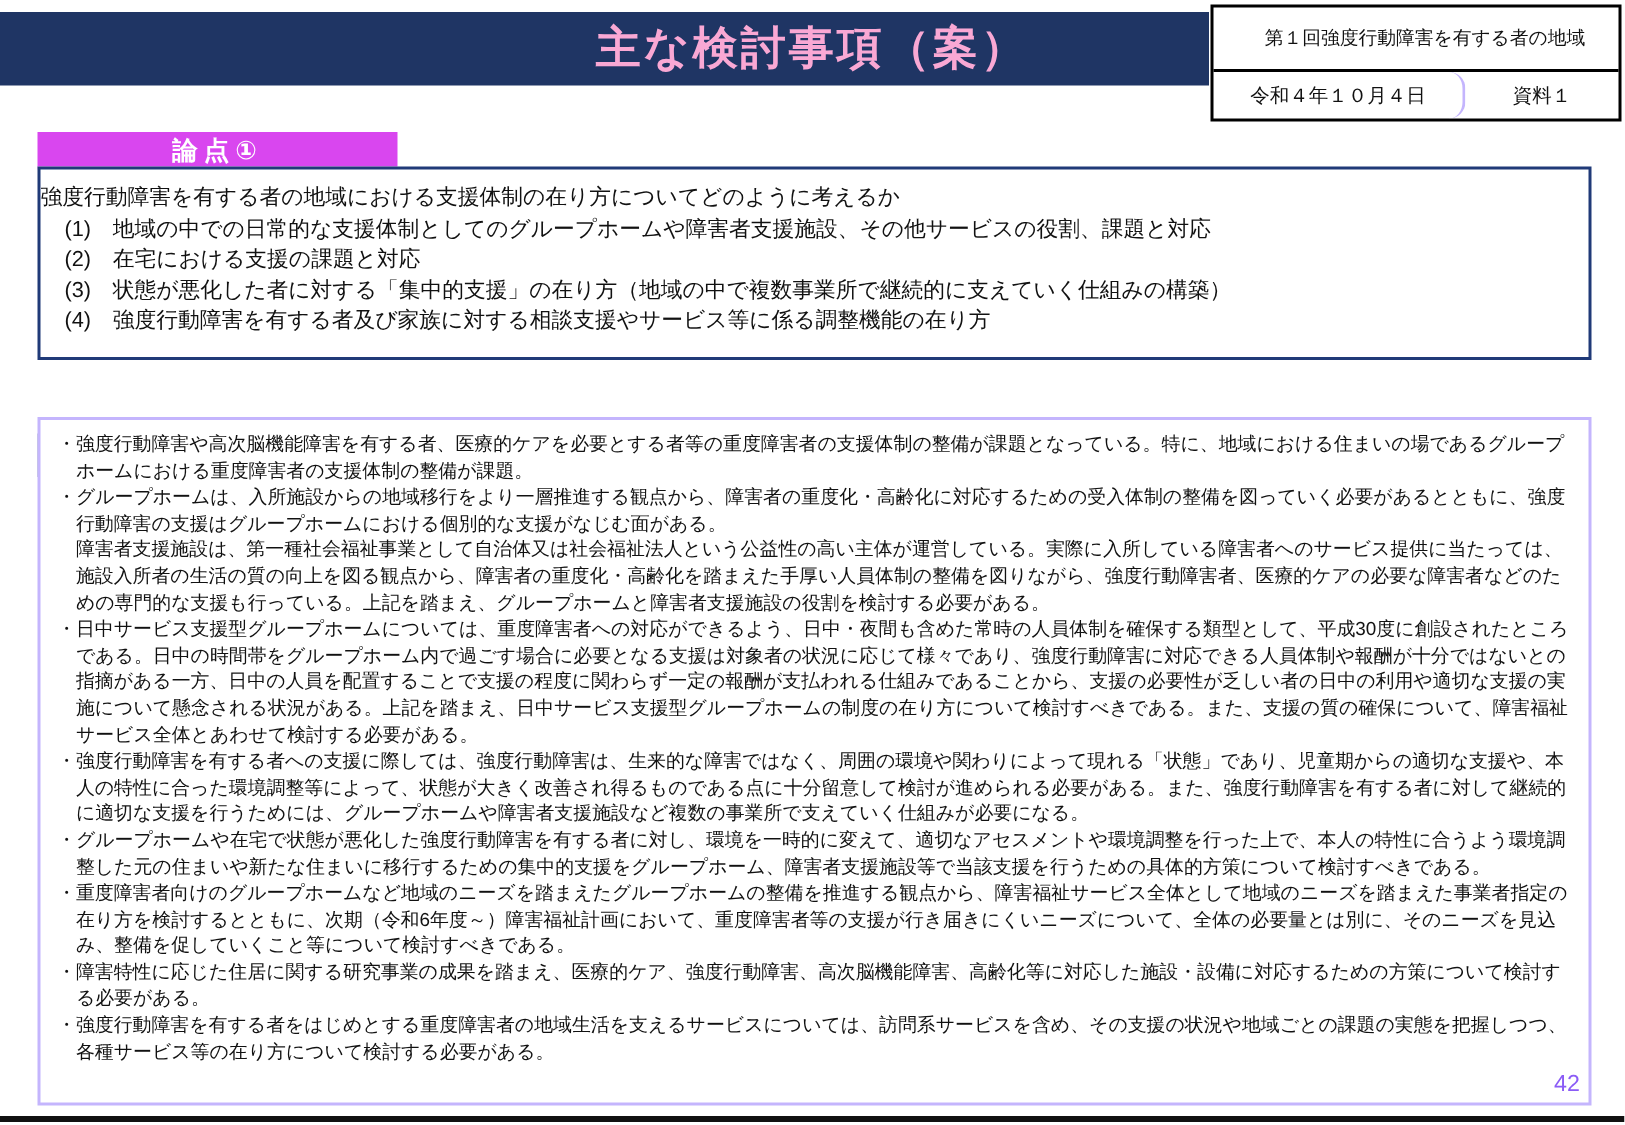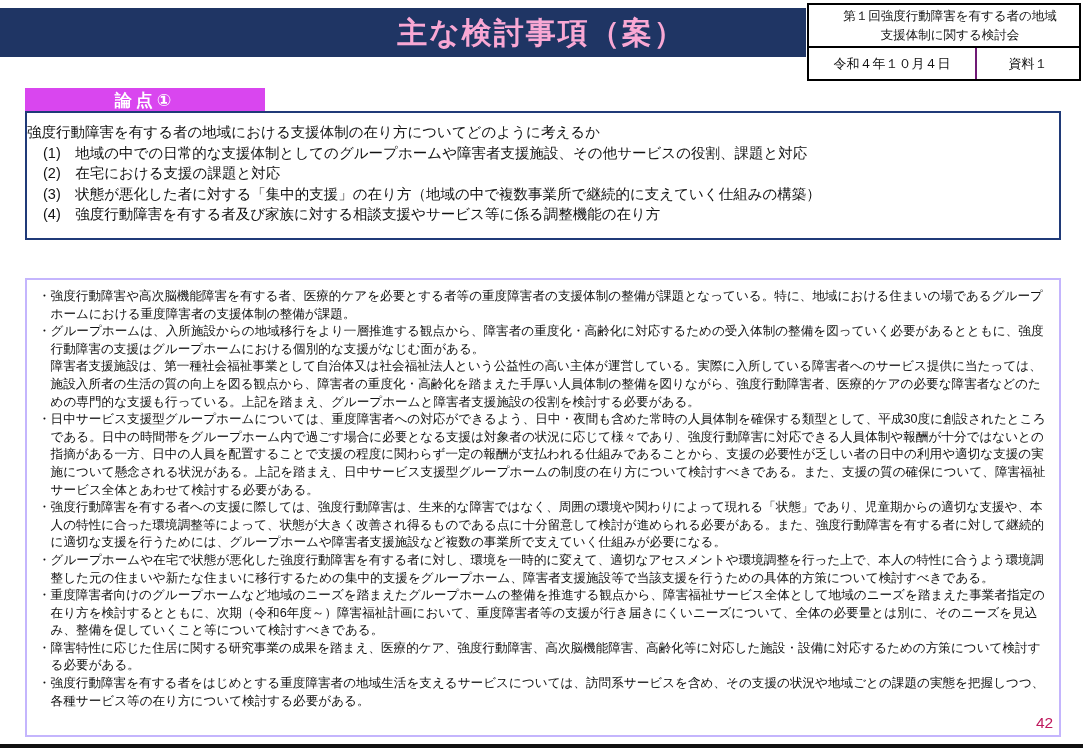--- a/index.html
+++ b/index.html
@@ -23,23 +23,23 @@
     position:absolute;left:807px;top:3px;width:274px;
     border:2px solid #000;background:#fff;box-sizing:border-box;
   }
   .meta-row1{
     height:41px;border-bottom:2px solid #000;
     display:flex;flex-direction:column;justify-content:center;
     text-align:center;font-size:12.5px;line-height:1.45;font-weight:500;padding-left:12px;
   }
   .meta-row2{display:flex;height:31px;}
   .meta-date{
-    flex:0 0 166px;border-right:2px solid #701a75;
+    flex:0 0 166px;border-right:2px solid #c4b5fd;
     display:flex;align-items:center;justify-content:center;
-    font-size:13px;font-weight:500;
+    font-size:13px;font-weight:500;border-radius:11px;
   }
   .meta-doc{
     flex:1;display:flex;align-items:center;justify-content:center;
     font-size:13px;font-weight:500;
   }
   
   .ronten-badge{
     position:absolute;left:25px;top:88px;width:240px;height:25px;
     background:#d946ef;color:#fff;
     display:flex;align-items:center;justify-content:center;
@@ -68,37 +68,36 @@
     border:2px solid #c4b5fd;background:#fff;box-sizing:border-box;
     padding:8px 8px 4px 11px;
     font-size:12.6px;line-height:17.6px;
   }
   .par{margin:0;}
   .par.bullet{padding-left:1em;text-indent:-1em;}
   .par.cont{padding-left:1em;}
   
   .page-number{
     position:absolute;left:1036px;top:714px;width:30px;
-    font-size:15.5px;color:#be185d;text-align:left;
+    font-size:15.5px;color:#8b5cf6;text-align:left;
   }
   .bottom-rule{
     position:absolute;left:0;top:744px;width:1083px;height:4px;background:#111;
   }
 </style>
 </head>
 <body>
 
 <div class="title-bar">
   <div class="title-text">主な検討事項（案）</div>
 </div>
 
 <div class="meta-table">
   <div class="meta-row1">
     <span>第１回強度行動障害を有する者の地域</span>
-    <span>支援体制に関する検討会</span>
   </div>
   <div class="meta-row2">
     <div class="meta-date">令和４年１０月４日</div>
     <div class="meta-doc">資料１</div>
   </div>
 </div>
 
 <div class="ronten-badge">論点①</div>
 <div class="ronten-box">
   <p class="ronten-lead">強度行動障害を有する者の地域における支援体制の在り方についてどのように考えるか</p>

